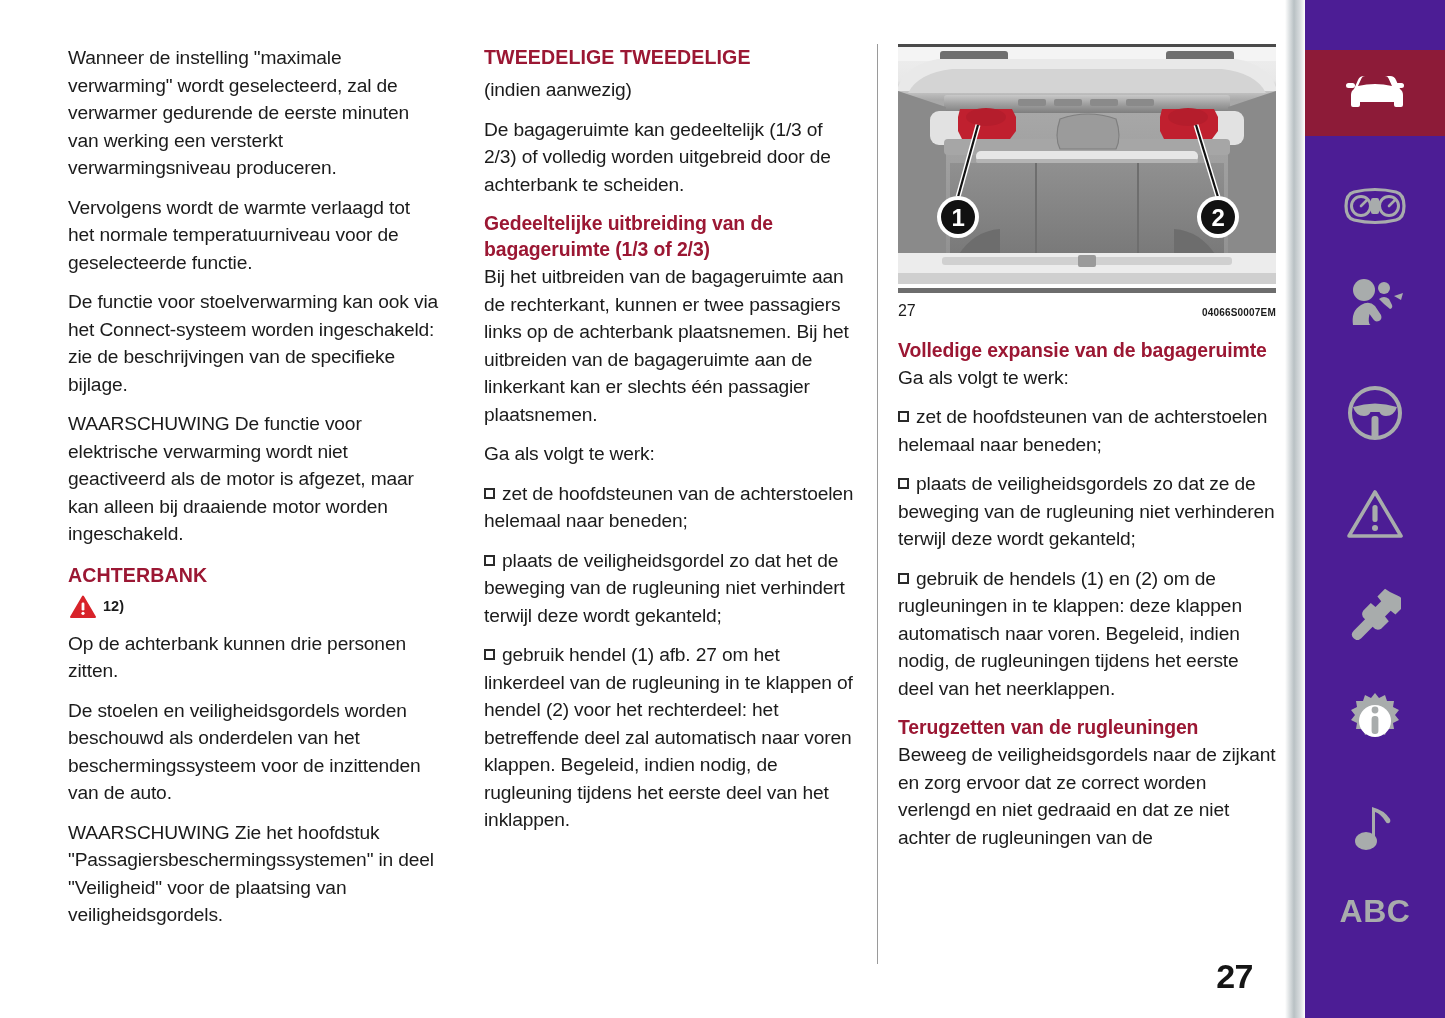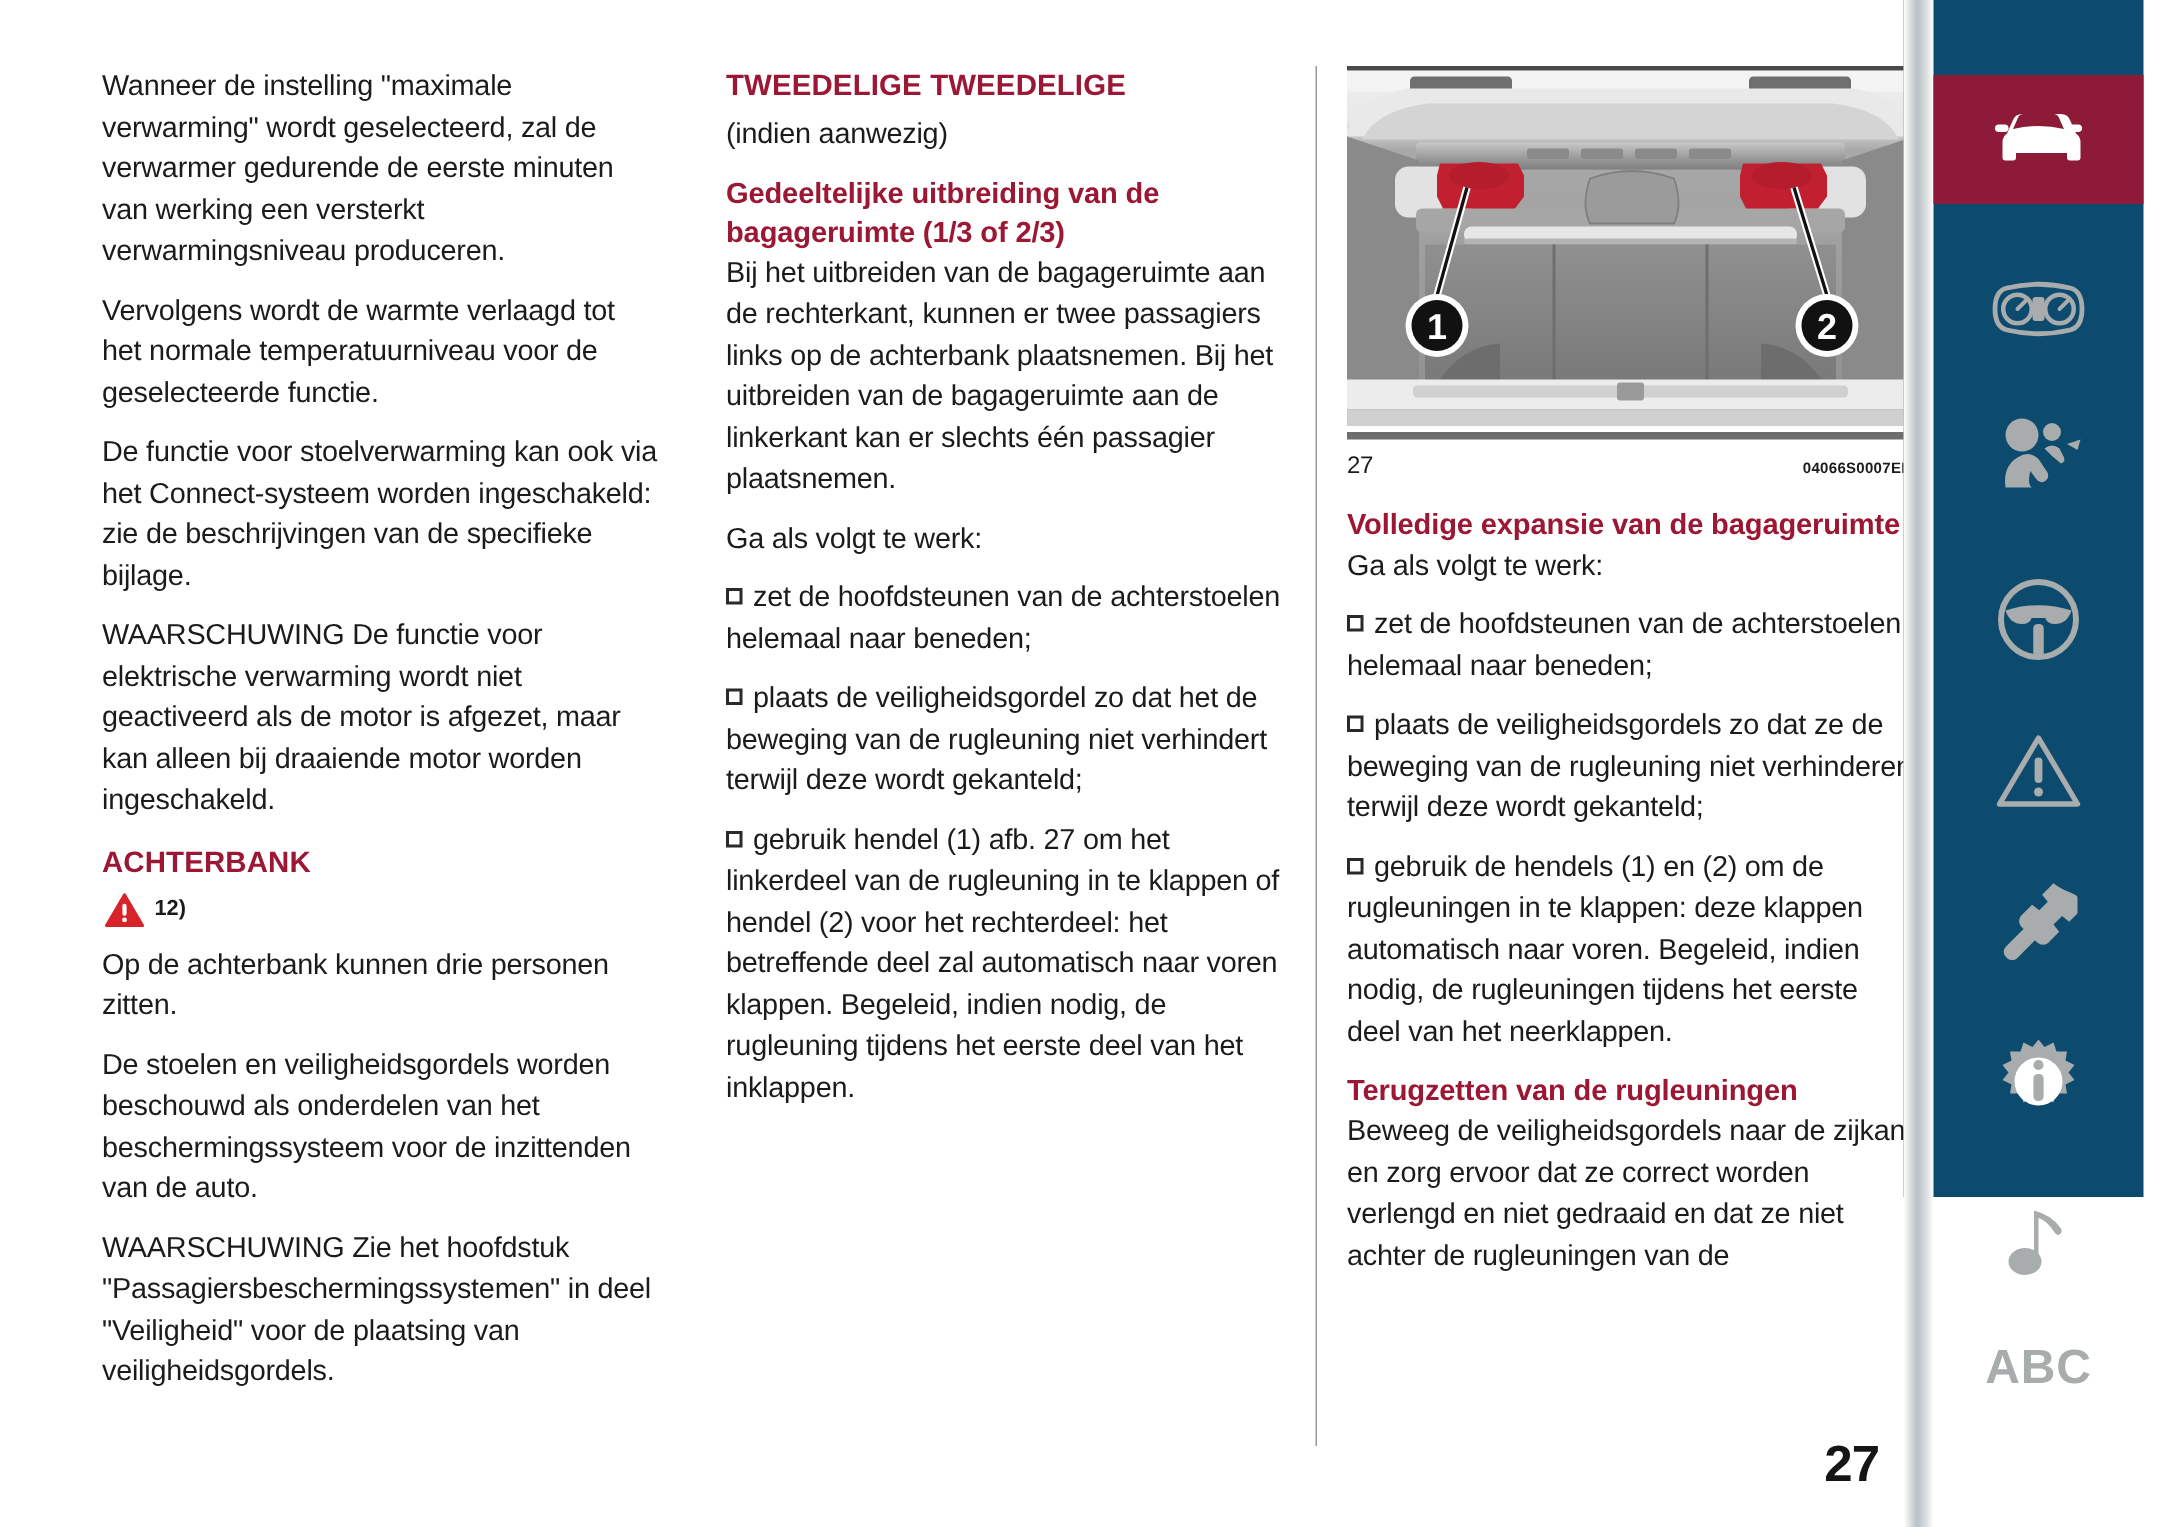--- a/index.html
+++ b/index.html
@@ -118,24 +118,24 @@
     margin-top: 4px;
     border-top: 5px solid #6d6d6d;
     padding-top: 4px;
   }
   .fig-num { font-size: 16px; color: #1b1b1b; }
   .fig-code { font-size: 10px; font-weight: bold; letter-spacing: 0.2px; color: #1b1b1b; }
 
   
   .sidebar {
     position: absolute;
-    right: 16px; top: 0;
+    right: 0; top: 0;
     width: 160px;
-    height: 798px;
-    background: #0c4a6e;
+    height: 1018px;
+    background: #4c1d95;
   }
   .sb-shadow {
     position: absolute;
     left: 0; top: 0;
     width: 20px; height: 1018px;
     background: linear-gradient(to right, #ffffff 0%, #b9c1c4 45%, #d8dcde 75%, #ffffff 100%);
   }
   .sb-items {
     position: absolute;
     left: 20px; top: 0;
@@ -202,20 +202,21 @@
       </div>
 
       <p class="body">Op de achterbank kunnen drie personen zitten.</p>
       <p class="body">De stoelen en veiligheidsgordels worden beschouwd als onderdelen van het beschermingssysteem voor de inzittenden van de auto.</p>
       <p class="body">WAARSCHUWING Zie het hoofdstuk "Passagiersbeschermingssystemen" in deel "Veiligheid" voor de plaatsing van veiligheidsgordels.</p>
     </div>
 
     <div class="col col-2">
       <h2 class="red-head first">TWEEDELIGE TWEEDELIGE</h2>
       <p class="body">(indien aanwezig)</p>
+      <p class="body">De bagageruimte kan gedeeltelijk (1/3 of 2/3) of volledig worden uitgebreid door de achterbank te scheiden.</p>
 
       <h3 class="red-sub">Gedeeltelijke uitbreiding van de bagageruimte (1/3 of 2/3)</h3>
       <p class="body">Bij het uitbreiden van de bagageruimte aan de rechterkant, kunnen er twee passagiers links op de achterbank plaatsnemen. Bij het uitbreiden van de bagageruimte aan de linkerkant kan er slechts één passagier plaatsnemen.</p>
       <p class="body">Ga als volgt te werk:</p>
 
       <p class="body bullet-item"><span class="bullet-sq"></span><span>zet de hoofdsteunen van de achterstoelen helemaal naar beneden;</span></p>
       <p class="body bullet-item"><span class="bullet-sq"></span><span>plaats de veiligheidsgordel zo dat het de beweging van de rugleuning niet verhindert terwijl deze wordt gekanteld;</span></p>
       <p class="body bullet-item"><span class="bullet-sq"></span><span>gebruik hendel (1) afb. 27 om het linkerdeel van de rugleuning in te klappen of hendel (2) voor het rechterdeel: het betreffende deel zal automatisch naar voren klappen. Begeleid, indien nodig, de rugleuning tijdens het eerste deel van het inklappen.</span></p>
     </div>
 

